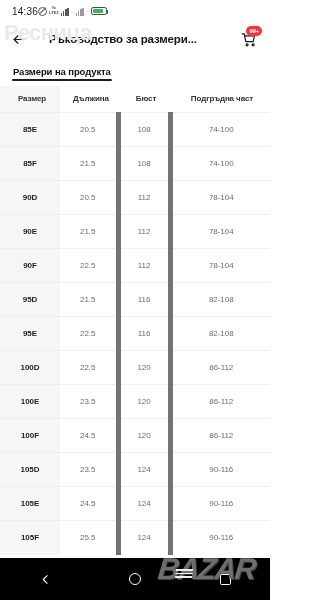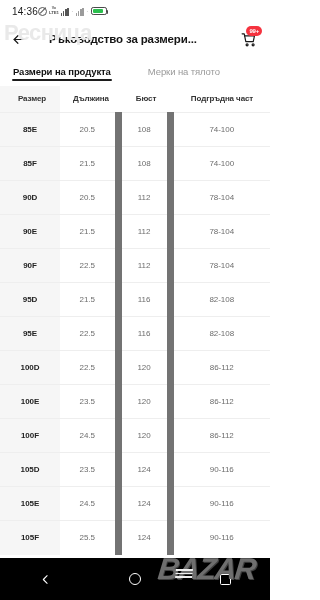--- a/index.html
+++ b/index.html
@@ -175,21 +175,21 @@
     background: #ffffff;
     letter-spacing: -.1px;
   }
   table.size-table th.head-size { background: #f6f6f6; }
   table.size-table td {
     font-size: 8px;
     color: #6d6d6d;
     text-align: center;
     height: 34px;
     border-top: 1px solid #eeeeee;
-    border-right: 7px solid #737373;
+    border-right: 5px solid #737373;
     background: #ffffff;
     letter-spacing: -.05px;
   }
   table.size-table td:last-child { border-right: none; }
   table.size-table td.cell-size {
     font-weight: 700;
     color: #232323;
     background: #f6f6f6;
     border-right: none;
   }
@@ -298,21 +298,20 @@
         <path d="M6.4 7h14l-1.6 7.5"></path>
         <circle cx="10" cy="19.5" r="1.4"></circle>
         <circle cx="18.5" cy="19.5" r="1.4"></circle>
       </svg>
       <span class="cart-badge">99+</span>
     </div>
   </div>
 
   <div class="tabs">
     <div class="tab active">Размери на продукта</div>
-    <div class="tab">Мерки на тялото</div>
   </div>
 
   <div class="table-wrap">
     <table class="size-table">
       <colgroup>
           <col class="c0">
           <col class="c1">
           <col class="c2">
           <col class="c3">
         </colgroup>

